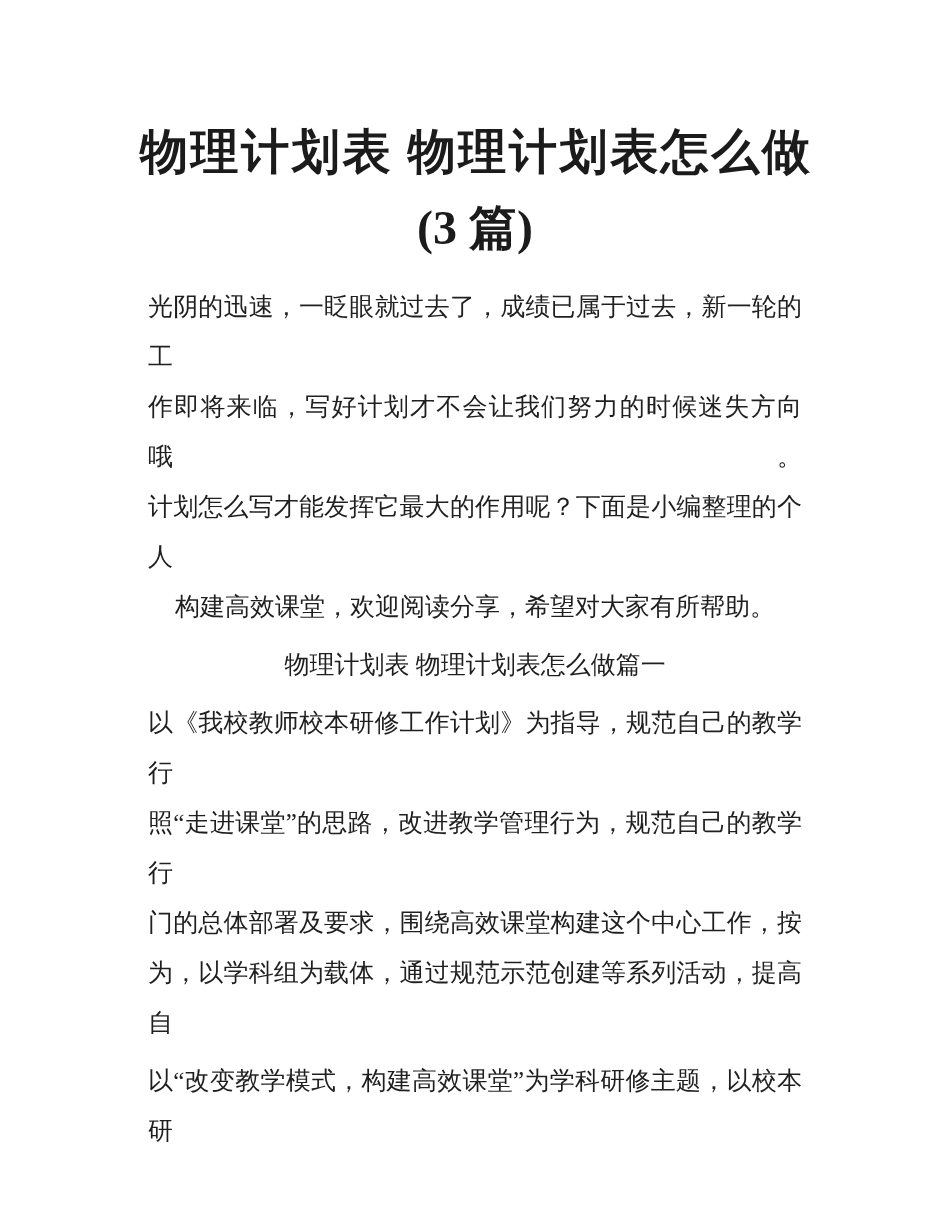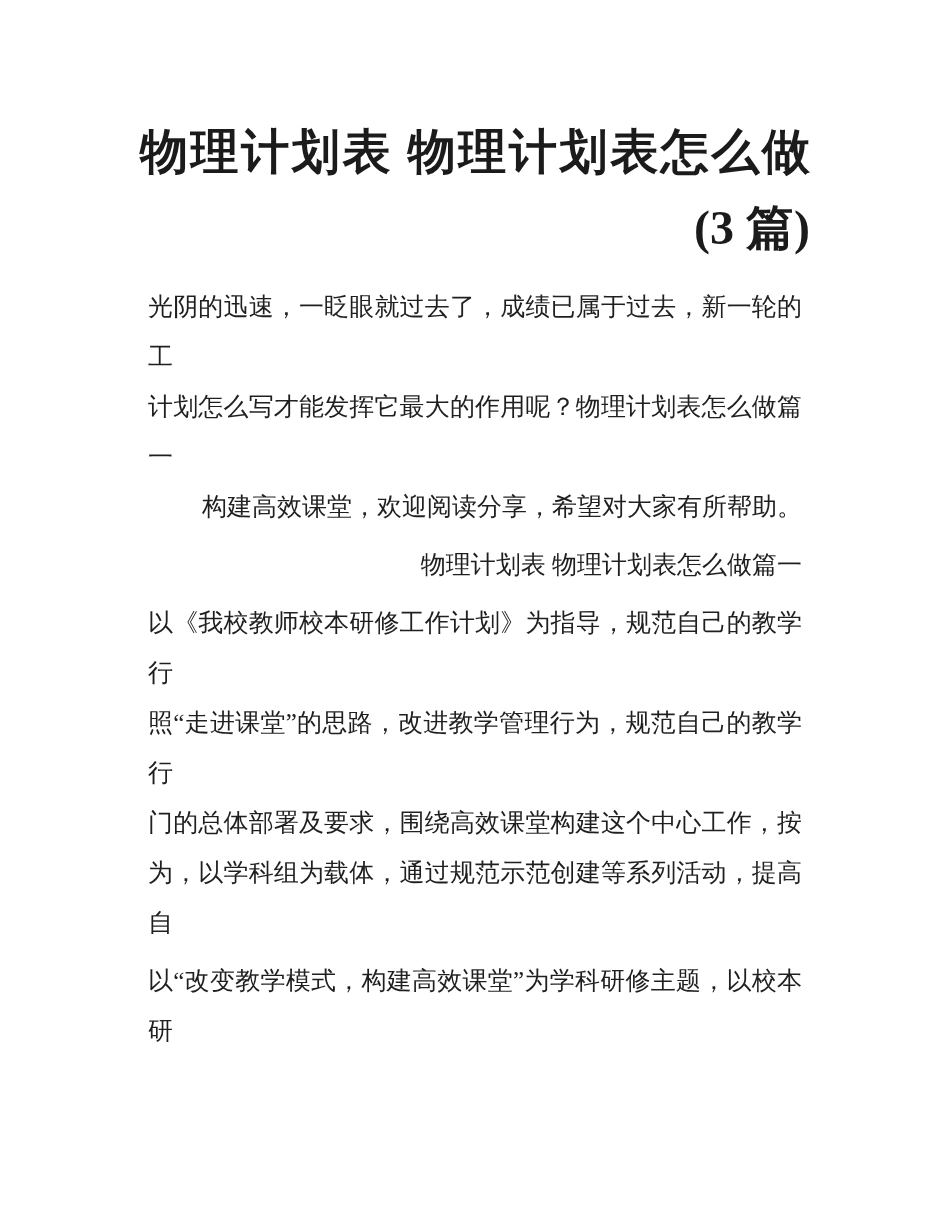--- a/index.html
+++ b/index.html
@@ -30,21 +30,21 @@
   .doc-body {
     margin-top: 16px;
     width: 670px;
     font-size: 25px;
     line-height: 50px;
     color: #1f1f1f;
     text-align: justify;
   }
   .line {
     white-space: nowrap;
-    text-align: right;
+    text-align: center;
   }
   
   .line.stretch {
     white-space: normal;
     text-align: justify;
     text-align-last: justify;
   }
   .paragraph {
     margin: 8px;
   }
@@ -53,21 +53,22 @@
 <body style="background: rgb(255, 255, 255);">
 
 <div class="page">
   <div class="doc-title" id="doc-title" style="color: rgb(27, 27, 27);">
       <div class="line stretch">物理计划表 物理计划表怎么做</div>
       <div class="line">(3 篇)</div>
     </div>
   <div class="doc-body" id="doc-body" style="color: rgb(31, 31, 31);">
       <div class="paragraph">
         <div class="line stretch">光阴的迅速，一眨眼就过去了，成绩已属于过去，新一轮的工</div>
-        <div class="line stretch">计划怎么写才能发挥它最大的作用呢？物理计划表怎么做篇一</div>
+        <div class="line stretch">作即将来临，写好计划才不会让我们努力的时候迷失方向哦。</div>
+        <div class="line stretch">计划怎么写才能发挥它最大的作用呢？下面是小编整理的个人</div>
         <div class="line">构建高效课堂，欢迎阅读分享，希望对大家有所帮助。</div>
       </div>
       <div class="paragraph">
         <div class="line">物理计划表 物理计划表怎么做篇一</div>
       </div>
       <div class="paragraph">
         <div class="line stretch">以《我校教师校本研修工作计划》为指导，规范自己的教学行</div>
         <div class="line stretch">照“走进课堂”的思路，改进教学管理行为，规范自己的教学行</div>
         <div class="line stretch">门的总体部署及要求，围绕高效课堂构建这个中心工作，按</div>
         <div class="line stretch">为，以学科组为载体，通过规范示范创建等系列活动，提高自</div>

